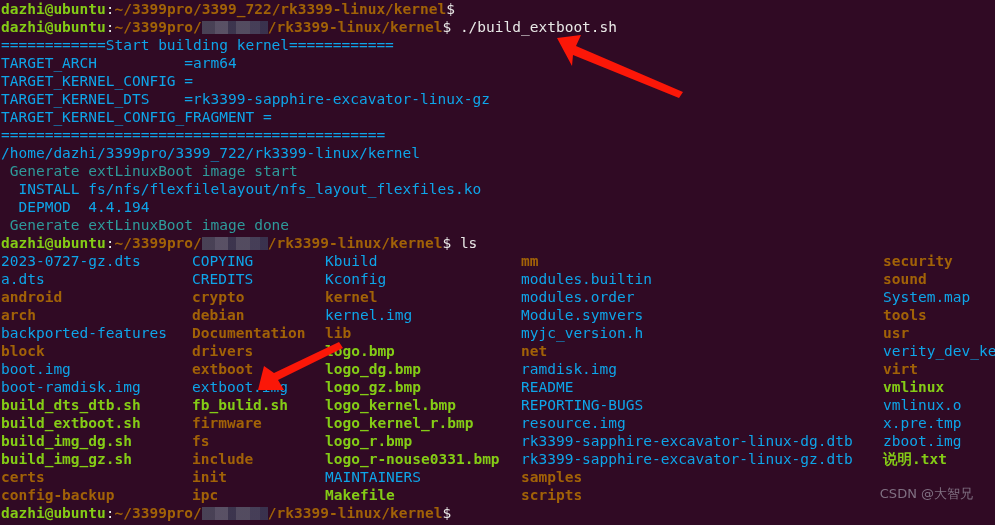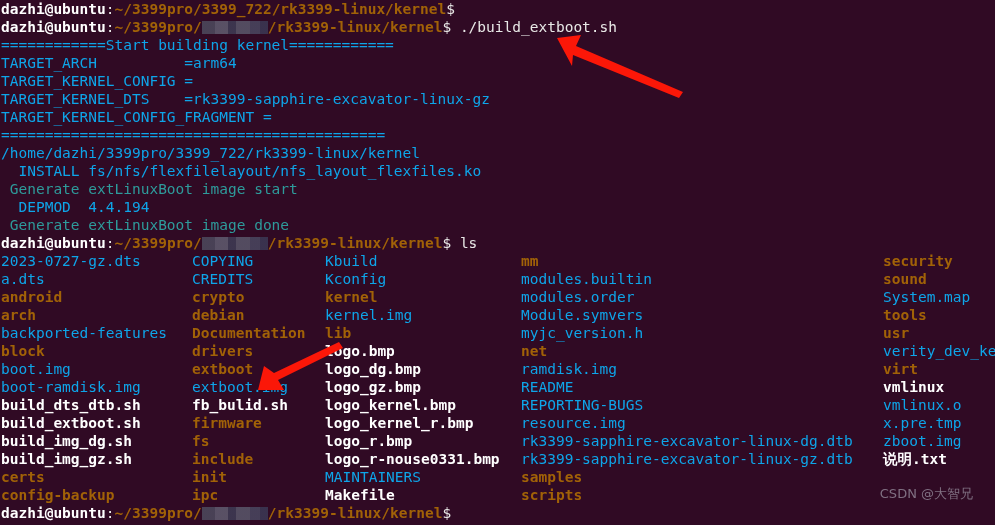--- a/index.html
+++ b/index.html
@@ -15,21 +15,21 @@
     overflow: hidden;
     font-family: "DejaVu Sans Mono", "Liberation Mono", monospace;
     font-size: 14.5px;
     line-height: 18px;
     color: #d3d7cf;
     -webkit-font-smoothing: antialiased;
   }
 
   
   .c-white   { color: #e8e8e6; }
-  .c-green   { color: #ffffff; font-weight: bold; }
+  .c-green   { color: #84cc16; font-weight: bold; }
   .c-blue    { color: #a16207; font-weight: bold; }
   .c-teal    { color: #2e9b9b; }
   .c-plain   { color: #0ea5e9; }
 
   
   .line {
     white-space: pre;
     height: 18px;
     padding-left: 1px;
   }
@@ -92,22 +92,22 @@
   <div class="line c-plain"><span>TARGET_ARCH</span><span>          </span><span>=arm64</span></div>
 
   <div class="line c-plain"><span>TARGET_KERNEL_CONFIG</span><span> </span><span>=</span></div>
 
   <div class="line c-plain"><span>TARGET_KERNEL_DTS</span><span>    </span><span>=rk3399-sapphire-excavator-linux-gz</span></div>
 
   <div class="line c-plain"><span>TARGET_KERNEL_CONFIG_FRAGMENT</span><span> </span><span>=</span></div>
 
   <div class="line c-plain">============================================</div>
   <div class="line c-plain">/home/dazhi/3399pro/3399_722/rk3399-linux/kernel</div>
+  <div class="line c-teal"> Generate extLinuxBoot image start</div>
   <div class="line c-plain">  INSTALL fs/nfs/flexfilelayout/nfs_layout_flexfiles.ko</div>
-  <div class="line c-teal"> Generate extLinuxBoot image start</div>
   <div class="line c-plain">  DEPMOD  4.4.194</div>
   <div class="line c-teal"> Generate extLinuxBoot image done</div>
 
   <div class="line"><span class="c-green">dazhi@ubuntu</span><span class="c-white">:</span><span class="c-blue">~/3399pro/</span><span class="redact"></span><span class="c-blue">/rk3399-linux/kernel</span><span class="c-white">$</span><span class="c-white"> <span>ls</span></span></div>
 
   <div id="ls-output">
       <div class="ls-col" style="left: 1px;"><div class="c-plain">2023-0727-gz.dts</div><div class="c-plain">a.dts</div><div class="c-blue">android</div><div class="c-blue">arch</div><div class="c-plain">backported-features</div><div class="c-blue">block</div><div class="c-plain">boot.img</div><div class="c-plain">boot-ramdisk.img</div><div class="c-green">build_dts_dtb.sh</div><div class="c-green">build_extboot.sh</div><div class="c-green">build_img_dg.sh</div><div class="c-green">build_img_gz.sh</div><div class="c-blue">certs</div><div class="c-blue">config-backup</div></div>
       <div class="ls-col" style="left: 192px;"><div class="c-plain">COPYING</div><div class="c-plain">CREDITS</div><div class="c-blue">crypto</div><div class="c-blue">debian</div><div class="c-blue">Documentation</div><div class="c-blue">drivers</div><div class="c-blue">extboot</div><div class="c-plain">extboot.img</div><div class="c-green">fb_bulid.sh</div><div class="c-blue">firmware</div><div class="c-blue">fs</div><div class="c-blue">include</div><div class="c-blue">init</div><div class="c-blue">ipc</div></div>
       <div class="ls-col" style="left: 325px;"><div class="c-plain">Kbuild</div><div class="c-plain">Kconfig</div><div class="c-blue">kernel</div><div class="c-plain">kernel.img</div><div class="c-blue">lib</div><div class="c-green">logo.bmp</div><div class="c-green">logo_dg.bmp</div><div class="c-green">logo_gz.bmp</div><div class="c-green">logo_kernel.bmp</div><div class="c-green">logo_kernel_r.bmp</div><div class="c-green">logo_r.bmp</div><div class="c-green">logo_r-nouse0331.bmp</div><div class="c-plain">MAINTAINERS</div><div class="c-green">Makefile</div></div>
       <div class="ls-col" style="left: 521px;"><div class="c-blue">mm</div><div class="c-plain">modules.builtin</div><div class="c-plain">modules.order</div><div class="c-plain">Module.symvers</div><div class="c-plain">myjc_version.h</div><div class="c-blue">net</div><div class="c-plain">ramdisk.img</div><div class="c-plain">README</div><div class="c-plain">REPORTING-BUGS</div><div class="c-plain">resource.img</div><div class="c-plain">rk3399-sapphire-excavator-linux-dg.dtb</div><div class="c-plain">rk3399-sapphire-excavator-linux-gz.dtb</div><div class="c-blue">samples</div><div class="c-blue">scripts</div></div>

